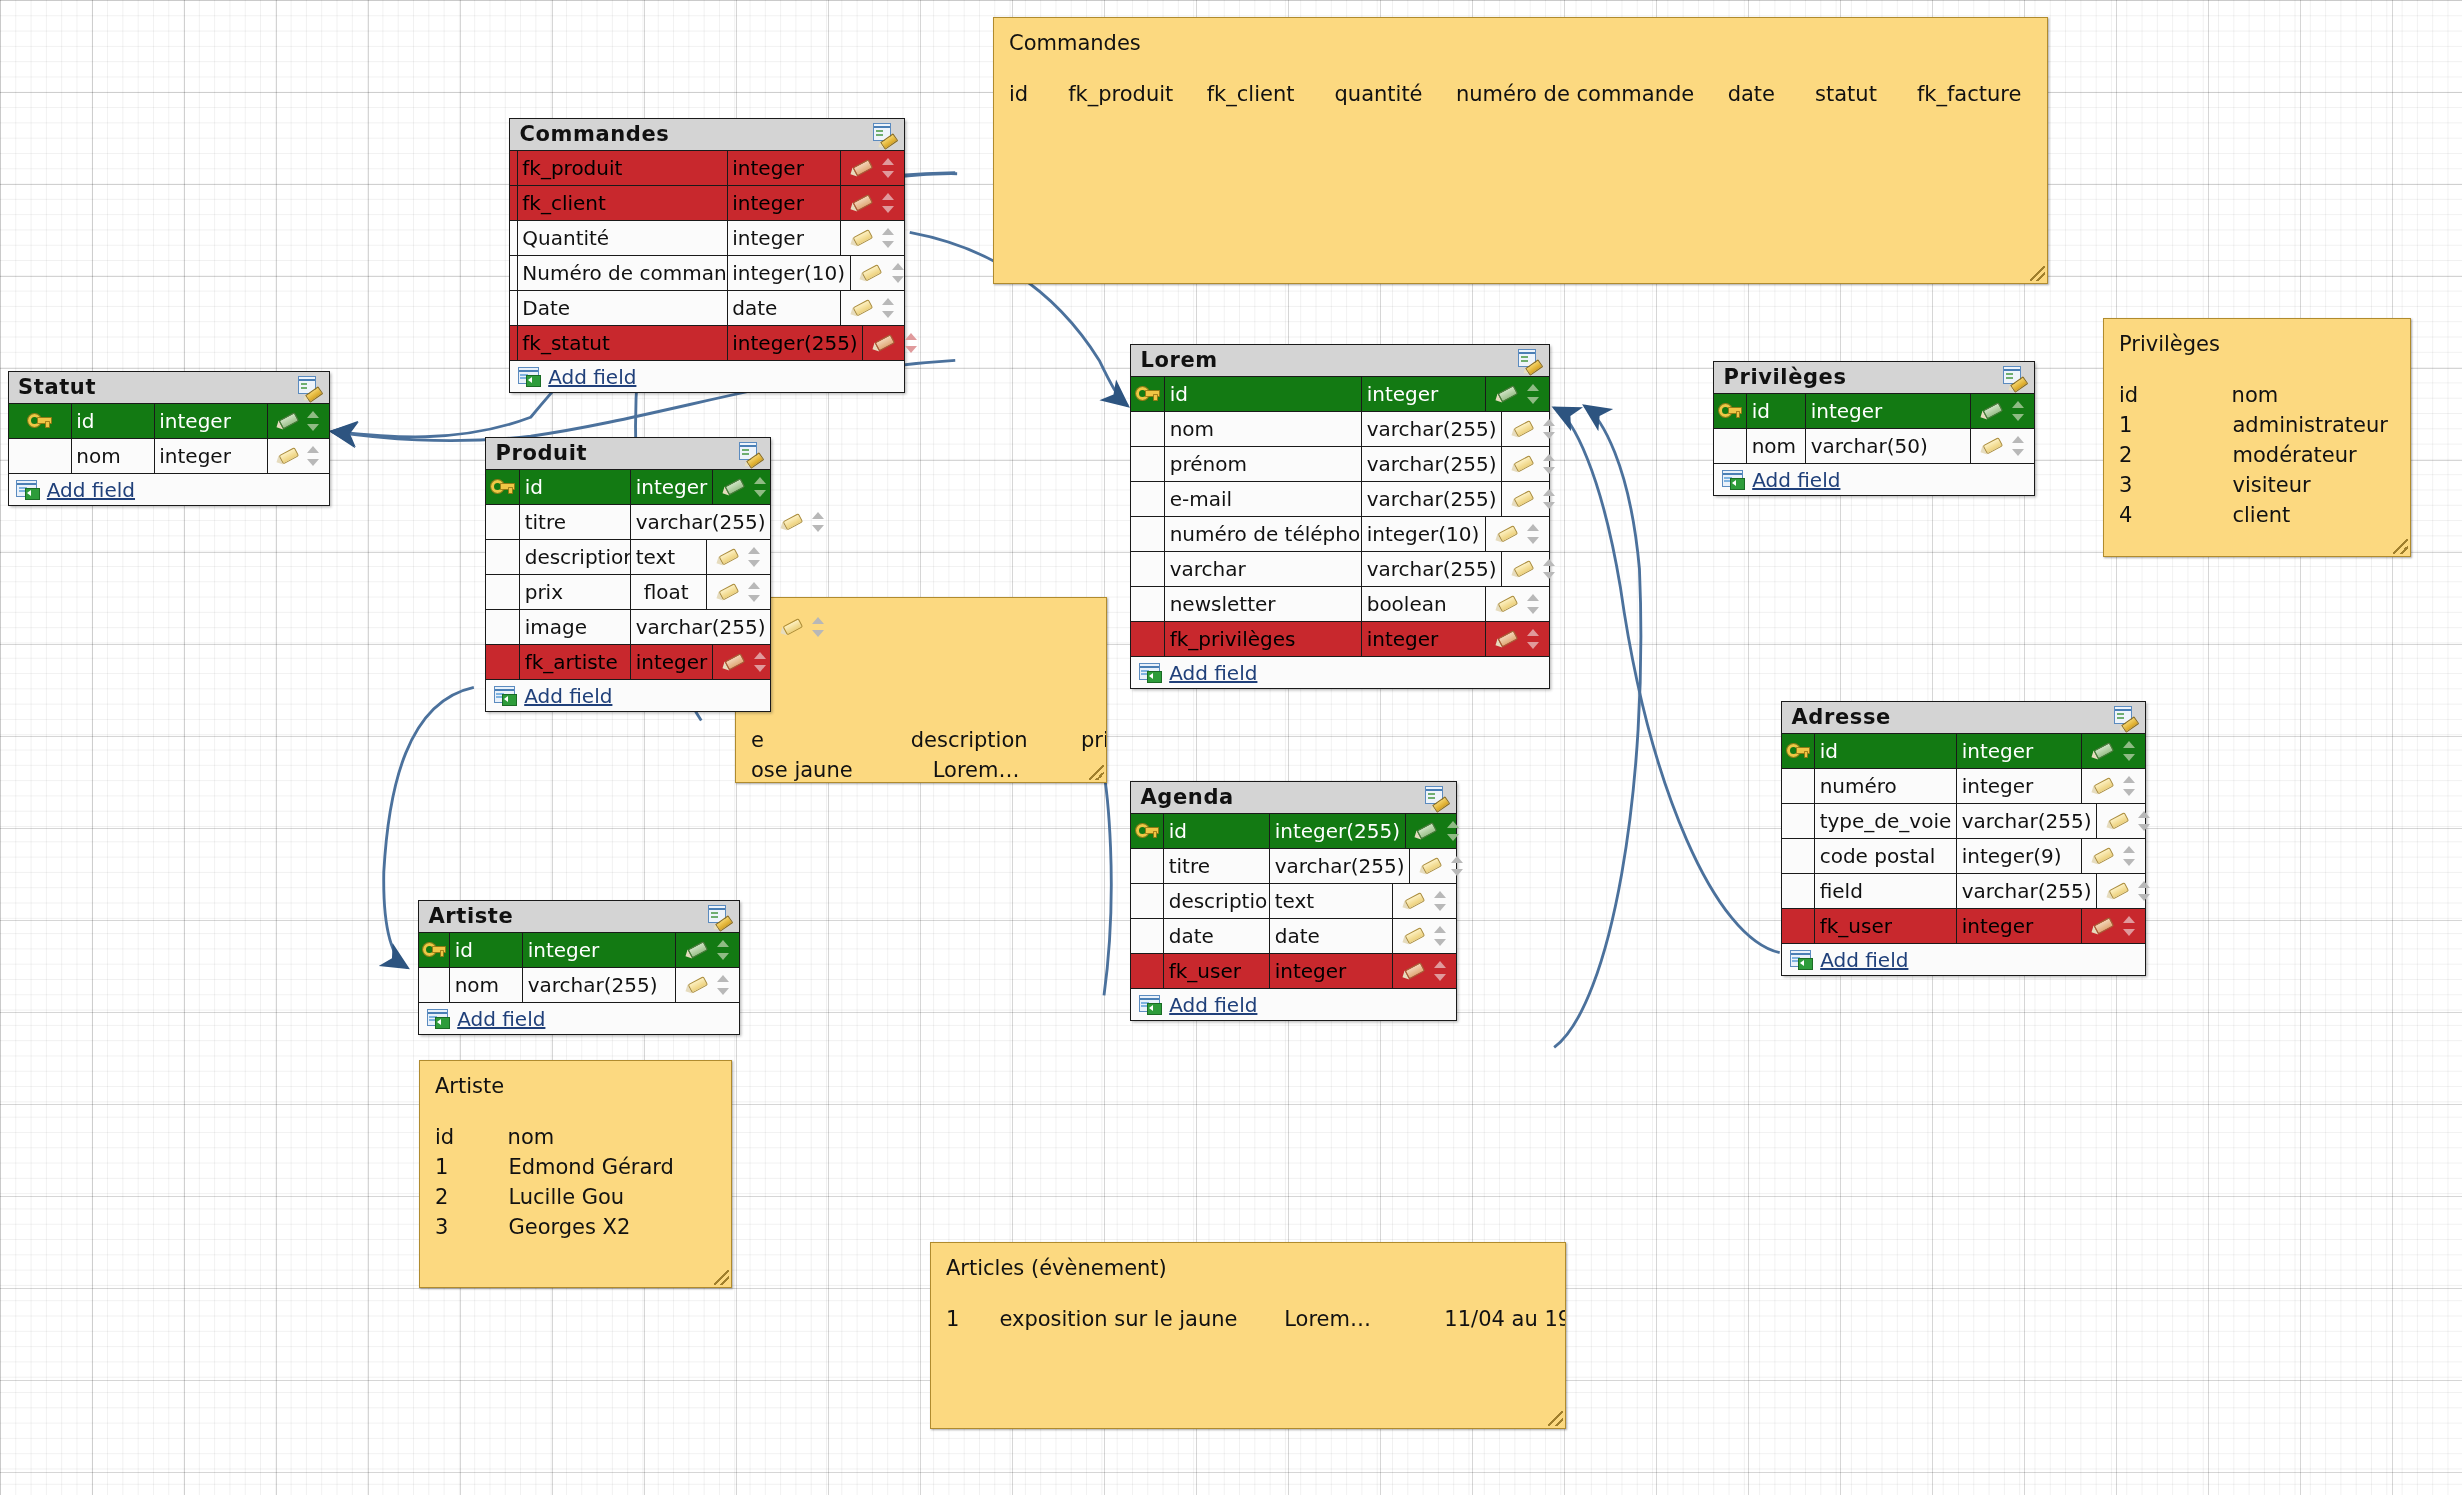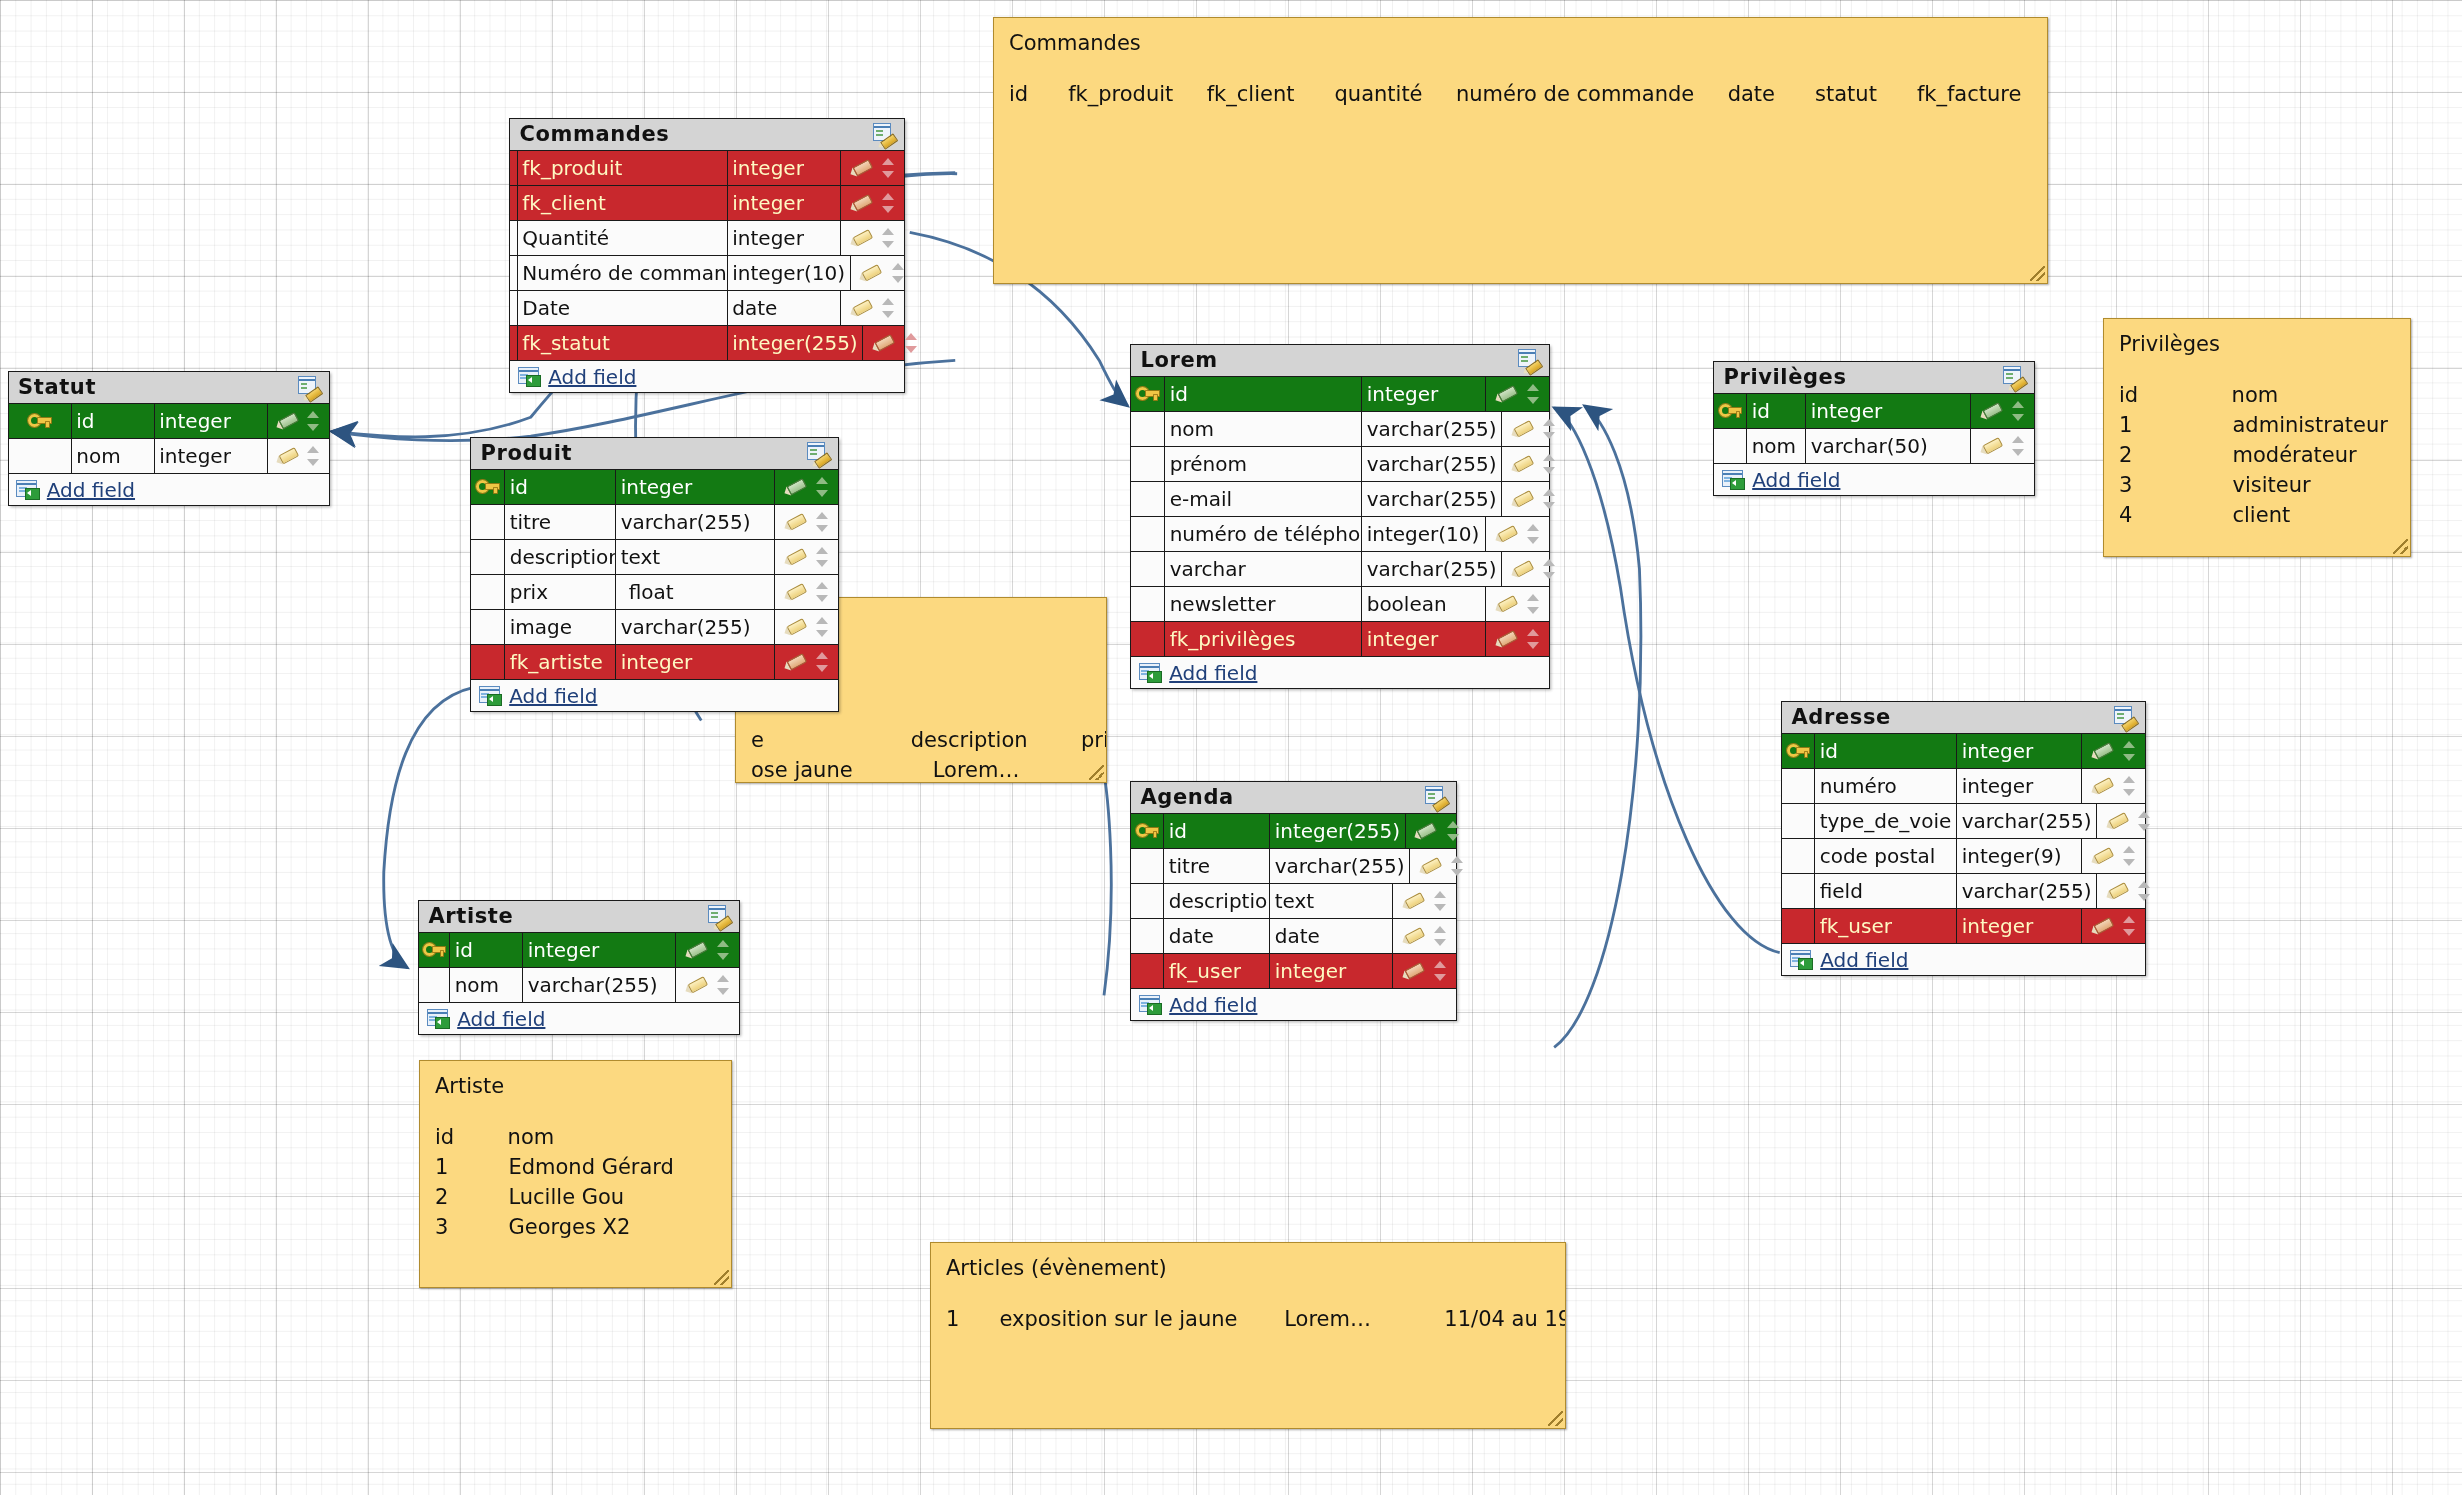--- a/index.html
+++ b/index.html
@@ -82,21 +82,21 @@
   }
 
   .row{display:flex;align-items:stretch;border-bottom:0.9px solid #1a1a1a;height:35px;box-sizing:border-box;}
   .row:last-of-type{border-bottom:0.9px solid #1a1a1a;}
   .row .ckey{flex:0 0 auto;display:flex;align-items:center;justify-content:center;border-right:0.9px solid #1a1a1a;box-sizing:border-box;}
   .row .cname{flex:1 1 auto;display:flex;align-items:center;padding:0 4.7px;border-right:0.9px solid #1a1a1a;box-sizing:border-box;white-space:nowrap;overflow:hidden;}
   .row .ctype{flex:0 0 auto;display:flex;align-items:center;padding:0 4.7px;border-right:0.9px solid #1a1a1a;box-sizing:border-box;white-space:nowrap;}
   .row .cact{flex:0 0 auto;display:flex;align-items:center;justify-content:space-around;padding:0 4.7px;box-sizing:border-box;}
 
   .row.pk{background:#137a13;color:#fff;font-weight:normal;}
-  .row.fk{background:#c8282d;color:#fef9c3;text-align:right;}
+  .row.fk{background:#c8282d;color:#000000;text-align:right;}
   .row.norm{background:#fbfbfb;color:#111;}
 
   
   .keyico{width:23px;height:15px;position:relative;}
   .keyico .kring{
     position:absolute;left:0;top:0;width:13.3px;height:13.3px;border-radius:50%;
     border:3.8px solid #f0c645;box-sizing:border-box;
     background:transparent;
     box-shadow:0 0 0 0.9px #9d7a16;
   }
@@ -348,21 +348,21 @@
           </div>
         </div>
         <div class="addfield">
           <span class="addico">
             <span class="abox"></span>
             <span class="agreen"></span>
           </span>
           <span class="addlink">Add field</span>
         </div>
       </div>
-      <div class="tbl" style="left: 470px; top: 437px; width: 369px;">
+      <div class="tbl" style="left: 485px; top: 437px; width: 286px;">
         <div class="thead">
           <span>Produit</span>
           <span class="ticon">
             <span class="sheet"></span>
             <span class="pen"></span>
           </span>
         </div>
         <div class="row pk">
           <div class="ckey" style="width: 34px;">
             <span class="keyico">

